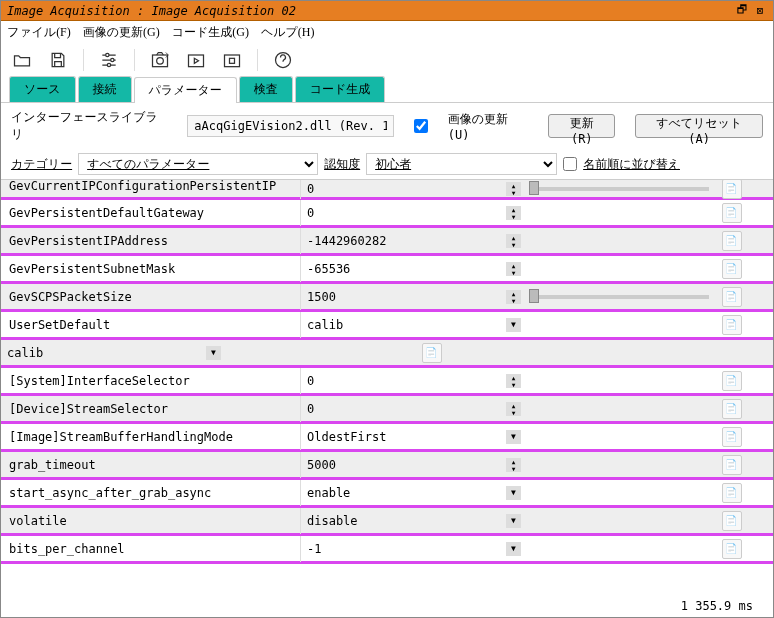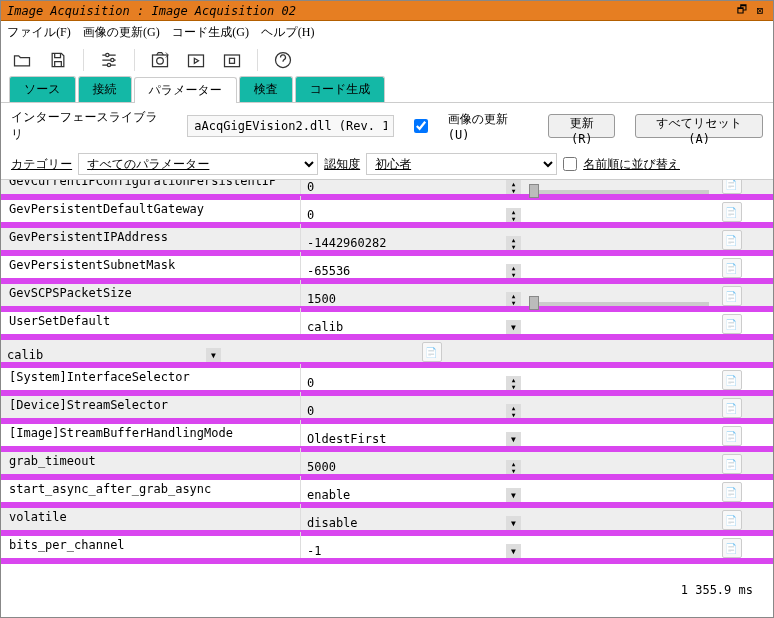--- a/index.html
+++ b/index.html
@@ -16,34 +16,34 @@
 .tabs { display: flex; padding: 0 8px; border-bottom: 1px solid #ccc; height: 26px; align-items: flex-end; }
 .tab { padding: 4px 14px; border: 1px solid #ccc; border-bottom: none; border-radius: 3px 3px 0 0; margin-right: 2px; background: #14b8a6; cursor: pointer; }
 .tab.active { background: #fff; position: relative; top: 1px; }
 .row1 { display: flex; align-items: center; padding: 6px 10px; gap: 20px; }
 .input-flat { border: 1px solid #ccc; height: 22px; padding: 0 6px; font-family: inherit; font-size: 12px; background: #f8f8f8; }
 .cbx { width: 14px; height: 14px; }
 .btn { border: 1px solid #999; background: #f0f0f0; height: 24px; padding: 0 10px; font-family: inherit; font-size: 12px; cursor: pointer; border-radius: 3px; }
 select.sel { border: 1px solid #ccc; height: 22px; padding: 0 4px; font-family: inherit; font-size: 12px; background: #fff; }
 .row2 { display: flex; align-items: center; padding: 4px 10px; gap: 6px; border-bottom: 1px solid #ccc; text-decoration: underline; }
 .params { overflow-y: scroll; height: 408px; }
-.param-row { display: flex; height: 28px; align-items: flex-end; border-bottom: 6px solid #d946ef; }
+.param-row { display: flex; height: 28px; align-items: center; border-bottom: 3px solid #d946ef; }
 .param-row.alt { background: #eee; }
 .pname { width: 300px; padding: 6px 8px; font-family: monospace; border-right: 1px solid #ddd; }
 .pval-wrap { width: 220px; display: flex; border-right: 1px solid #ddd; }
 .pval { flex: 1; border: none; background: transparent; padding: 0 6px; font-family: monospace; font-size: 12px; }
 .spin-wrap { width: 14px; display: flex; flex-direction: column; border-left: 1px solid #ddd; }
 .spin-up, .spin-dn { flex: 1; background: #ddd; font-size: 6px; display: flex; align-items: center; justify-content: center; cursor: pointer; }
 .dd-wrap { width: 14px; display: flex; align-items: center; justify-content: center; background: #ddd; border-left: 1px solid #ddd; cursor: pointer; font-size: 8px; }
 .slider-cell { width: 196px; display: flex; align-items: center; padding: 0 8px; }
 .slider { flex: 1; height: 4px; background: #ccc; position: relative; }
 .thumb { position: absolute; width: 10px; height: 14px; background: #bbb; border: 1px solid #888; top: -6px; left: 0; }
 .copy-cell { width: 30px; display: flex; align-items: center; justify-content: center; }
 .copy-btn { width: 20px; height: 20px; border: 1px solid #ccc; background: #f8f8f8; border-radius: 2px; cursor: pointer; font-size: 10px; display: flex; align-items: center; justify-content: center; color: #888; }
-.statusbar { position: absolute; bottom: 16px; right: 0; height: 22px; padding: 4px 20px; font-family: monospace; }
+.statusbar { position: absolute; bottom: 0; right: 0; height: 22px; padding: 4px 20px; font-family: monospace; }
 .cut-row { height: 20px; }
 .cut-row .pname { padding-top: 0; }
 ::-webkit-scrollbar { width: 16px; }
 ::-webkit-scrollbar-track { background: #f0f0f0; }
 ::-webkit-scrollbar-thumb { background: #c0c0c0; border: 1px solid #a0a0a0; }
 ::-webkit-scrollbar-button { background: #e0e0e0; height: 16px; border: 1px solid #a0a0a0; }
 </style>
 </head>
 <body>
 

